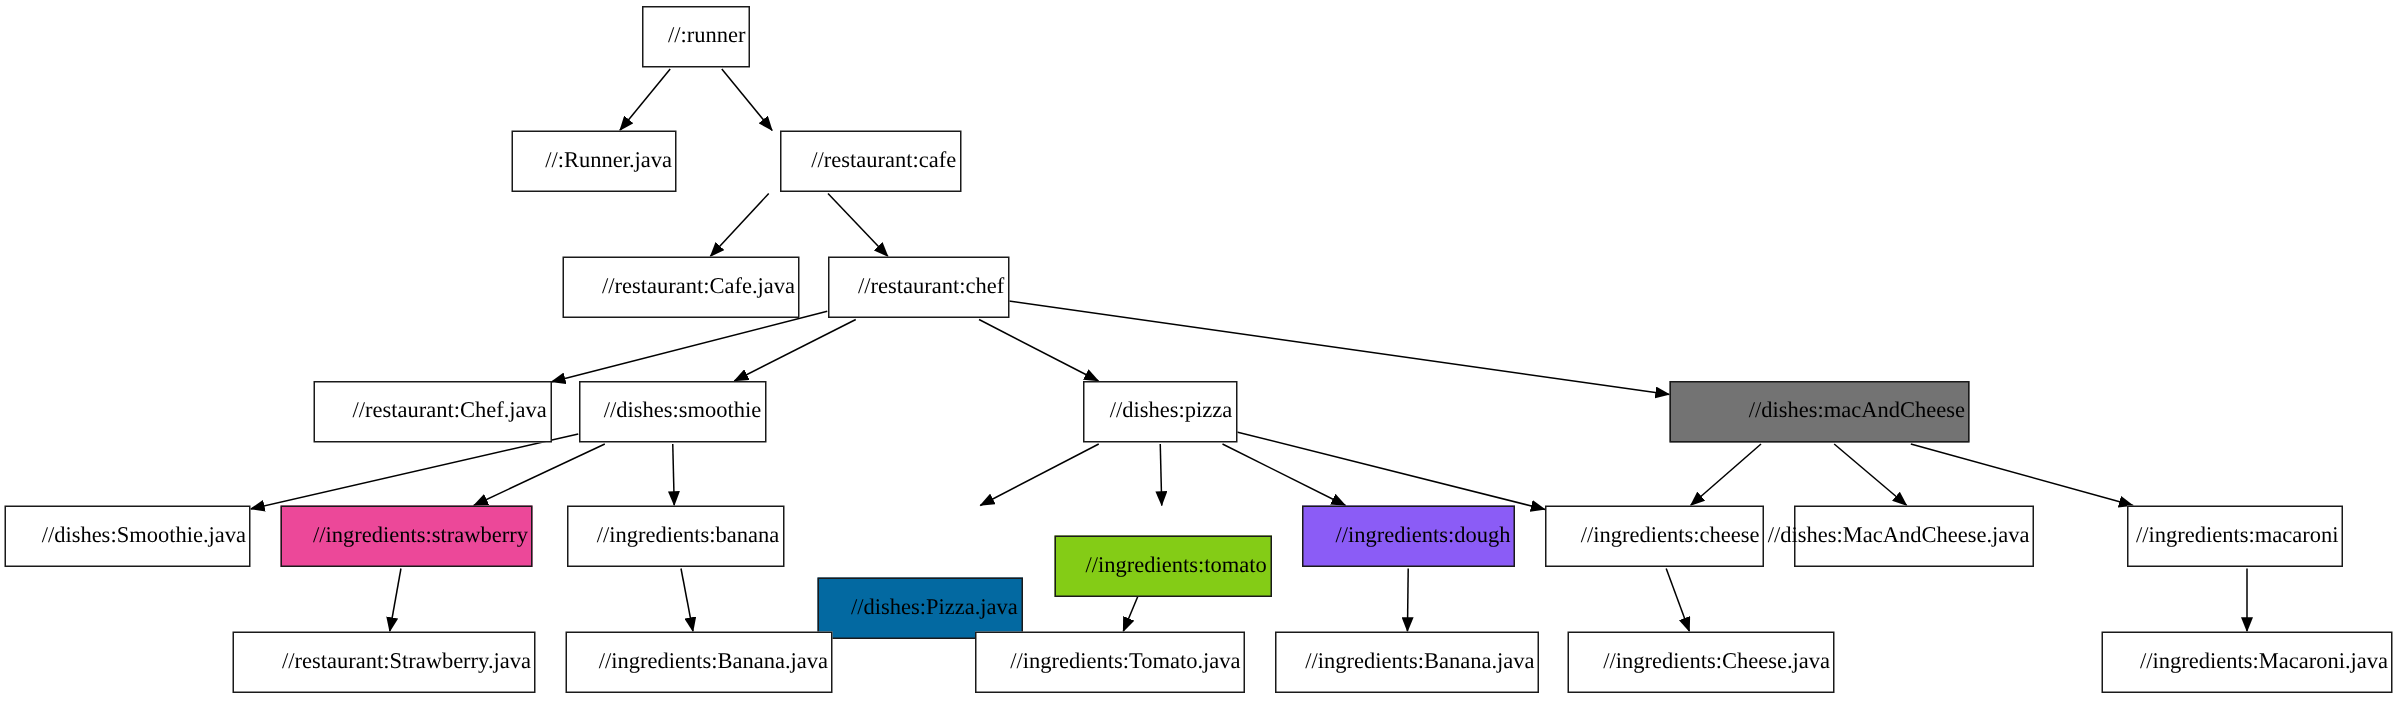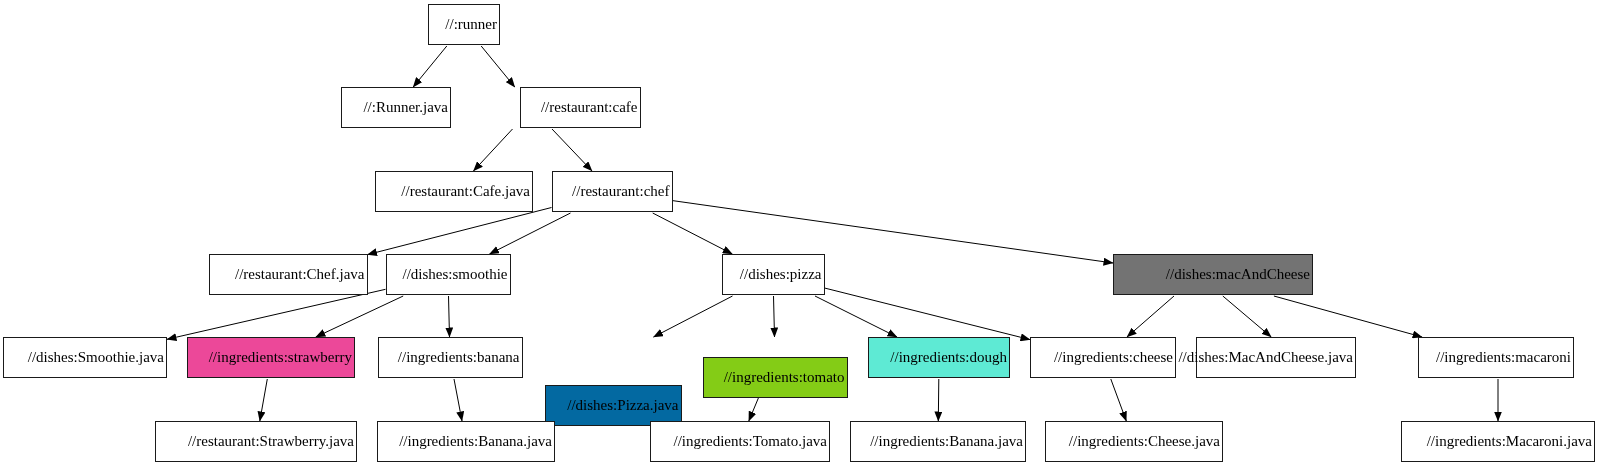--- a/index.html
+++ b/index.html
@@ -114,30 +114,30 @@
       </div>
       <div class="graph-node" style="left: 377.5px; top: 337px; width: 145px; border-color: rgb(26, 26, 26); background: rgb(255, 255, 255);">
         <span>//ingredients:banana</span>
       </div>
       <div class="graph-node" style="left: 544.5px; top: 337px; width: 137px; border-color: rgb(26, 26, 26); background: #0369a1; margin-top: 48px;">
         <span>//dishes:Pizza.java</span>
       </div>
       <div class="graph-node" style="left: 702.5px; top: 357px; width: 145px; border-color: rgb(26, 26, 26); background: #84cc16;">
         <span>//ingredients:tomato</span>
       </div>
-      <div class="graph-node" style="left: 868px; top: 337px; width: 142px; border-color: rgb(26, 26, 26); background: #5eead4;">
+      <div class="graph-node" style="left: 868px; top: 337px; width: 142px; border-color: rgb(26, 26, 26); background: #8b5cf6;">
         <span>//ingredients:dough</span>
       </div>
       <div class="graph-node" style="left: 1030px; top: 337px; width: 146px; border-color: rgb(26, 26, 26); background: rgb(255, 255, 255);">
         <span>//ingredients:cheese</span>
       </div>
       <div class="graph-node" style="left: 1196px; top: 337px; width: 160px; border-color: rgb(26, 26, 26); background: rgb(255, 255, 255);">
         <span>//dishes:MacAndCheese.java</span>
       </div>
-      <div class="graph-node" style="left: 1418px; top: 337px; width: 156px; border-color: rgb(26, 26, 26); background: rgb(255, 255, 255);">
+      <div class="graph-node" style="left: 1418px; top: 337px; width: 144px; border-color: rgb(26, 26, 26); background: rgb(255, 255, 255);">
         <span>//ingredients:macaroni</span>
       </div>
       <div class="graph-node" style="left: 155px; top: 421px; width: 202px; border-color: rgb(26, 26, 26); background: rgb(255, 255, 255);">
         <span>//restaurant:Strawberry.java</span>
       </div>
       <div class="graph-node" style="left: 377px; top: 421px; width: 178px; border-color: rgb(26, 26, 26); background: rgb(255, 255, 255);">
         <span>//ingredients:Banana.java</span>
       </div>
       <div class="graph-node" style="left: 650px; top: 421px; width: 180px; border-color: rgb(26, 26, 26); background: rgb(255, 255, 255);">
         <span>//ingredients:Tomato.java</span>

